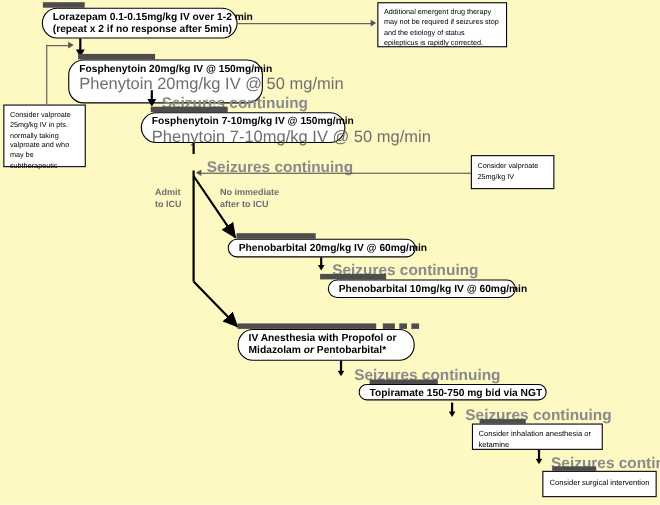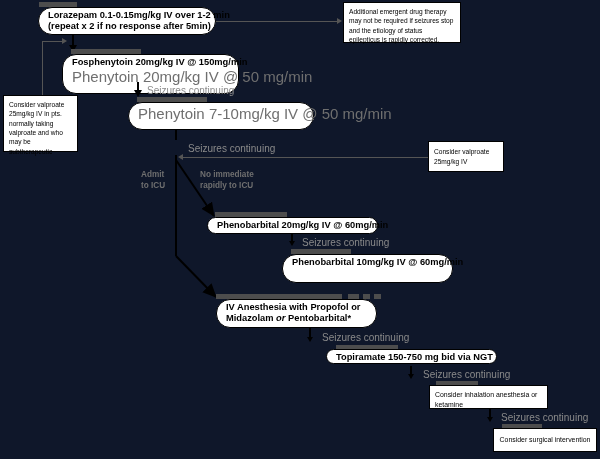--- a/index.html
+++ b/index.html
@@ -4,21 +4,21 @@
 <style>
   html, body {
     margin: 0;
     padding: 0;
     background: #ffffff;
   }
   #canvas {
     position: relative;
     width: 600px;
     height: 459px;
-    background: #0f172a;
+    background: #fef9c3;
     font-family: "Liberation Sans", sans-serif;
     overflow: hidden;
   }
   
   .rbox {
     position: absolute;
     box-sizing: border-box;
     border: 1.4px solid #000000;
     border-radius: 14px;
     background: #ffffff;
@@ -104,22 +104,22 @@
     position: absolute;
     width: 0;
     height: 0;
     border-top: 3.4px solid transparent;
     border-bottom: 3.4px solid transparent;
     border-left: 5.5px solid #555555;
   }
   
   .seiz {
     position: absolute;
-    font-size: 10px;
-    font-weight: normal;
+    font-size: 14px;
+    font-weight: bold;
     color: #8a8a8a;
     white-space: nowrap;
   }
   .blabel {
     position: absolute;
     font-size: 8.2px;
     font-weight: bold;
     color: #6f6f6f;
     line-height: 1.3;
     white-space: nowrap;
@@ -180,54 +180,55 @@
     <div class="l1">Fosphenytoin 20mg/kg IV @ 150mg/min</div>
     <div class="l2">Phenytoin 20mg/kg IV @ 50 mg/min</div>
   </div>
 
   <div class="vline" style="left:137px; top:82px; height:11px;"></div>
   <div class="arrowdown" style="left:133.6px; top:90px;"></div>
   <div class="seiz" style="left:147px; top:85px;">Seizures continuing</div>
 
   <div class="bar" style="left:137px; top:97px; width:70px;"></div>
   <div class="rbox" style="left:128px; top:102px; width:186px; height:28px;">
+    <div class="l1">Fosphenytoin 7-10mg/kg IV @ 150mg/min</div>
     <div class="l2">Phenytoin 7-10mg/kg IV @ 50 mg/min</div>
   </div>
 
   <div class="vline" style="left:175px; top:130px; height:10px;"></div>
   <div class="seiz" style="left:188px; top:143px;">Seizures continuing</div>
 
   <div class="vline" style="left:175px; top:155px; height:101px;"></div>
 
   <div class="hline" style="left:181px; top:157px; width:247px;"></div>
   <div class="arrowleft" style="left:178px; top:153.8px;"></div>
   <div class="sbox center" style="left:428px; top:141px; width:76px; height:31px;">
     <span>Consider valproate 25mg/kg IV</span>
   </div>
 
   <div class="blabel" style="left:141px; top:170px;">
     <span>Admit</span><br>
     <span>to ICU</span>
   </div>
   <div class="blabel" style="left:200px; top:170px;">
     <span>No immediate</span><br>
-    <span>rapidly to ICU</span>
+    <span>after to ICU</span>
   </div>
 
   <div class="bar" style="left:215px; top:212px; width:72px;"></div>
   <div class="rbox" style="left:207px; top:217px; width:171px; height:17px;">
     <div class="l1">Phenobarbital 20mg/kg IV @ 60mg/min</div>
   </div>
 
   <div class="vline" style="left:291px; top:234px; height:10px;"></div>
   <div class="arrowdown thin" style="left:288.8px; top:241px;"></div>
   <div class="seiz" style="left:302px; top:237px;">Seizures continuing</div>
 
   <div class="bar" style="left:291px; top:249px; width:60px;"></div>
-  <div class="rbox" style="left:282px; top:254px; width:171px; height:29px;">
+  <div class="rbox" style="left:298px; top:254px; width:171px; height:17px;">
     <div class="l1">Phenobarbital 10mg/kg IV @ 60mg/min</div>
   </div>
 
   <div class="bar" style="left:216px; top:294px; width:126px;"></div>
   <div class="bar dash" style="left:348px; top:294px; width:11px;"></div>
   <div class="bar dash" style="left:363px; top:294px; width:7px;"></div>
   <div class="bar dash" style="left:374px; top:294px; width:7px;"></div>
   <div class="rbox" style="left:216px; top:299px; width:161px; height:29px;">
     <div class="l1">IV Anesthesia with Propofol or</div>
     <div class="l1"><span>Midazolam </span><span class="ital">or</span><span> Pentobarbital*</span></div>

